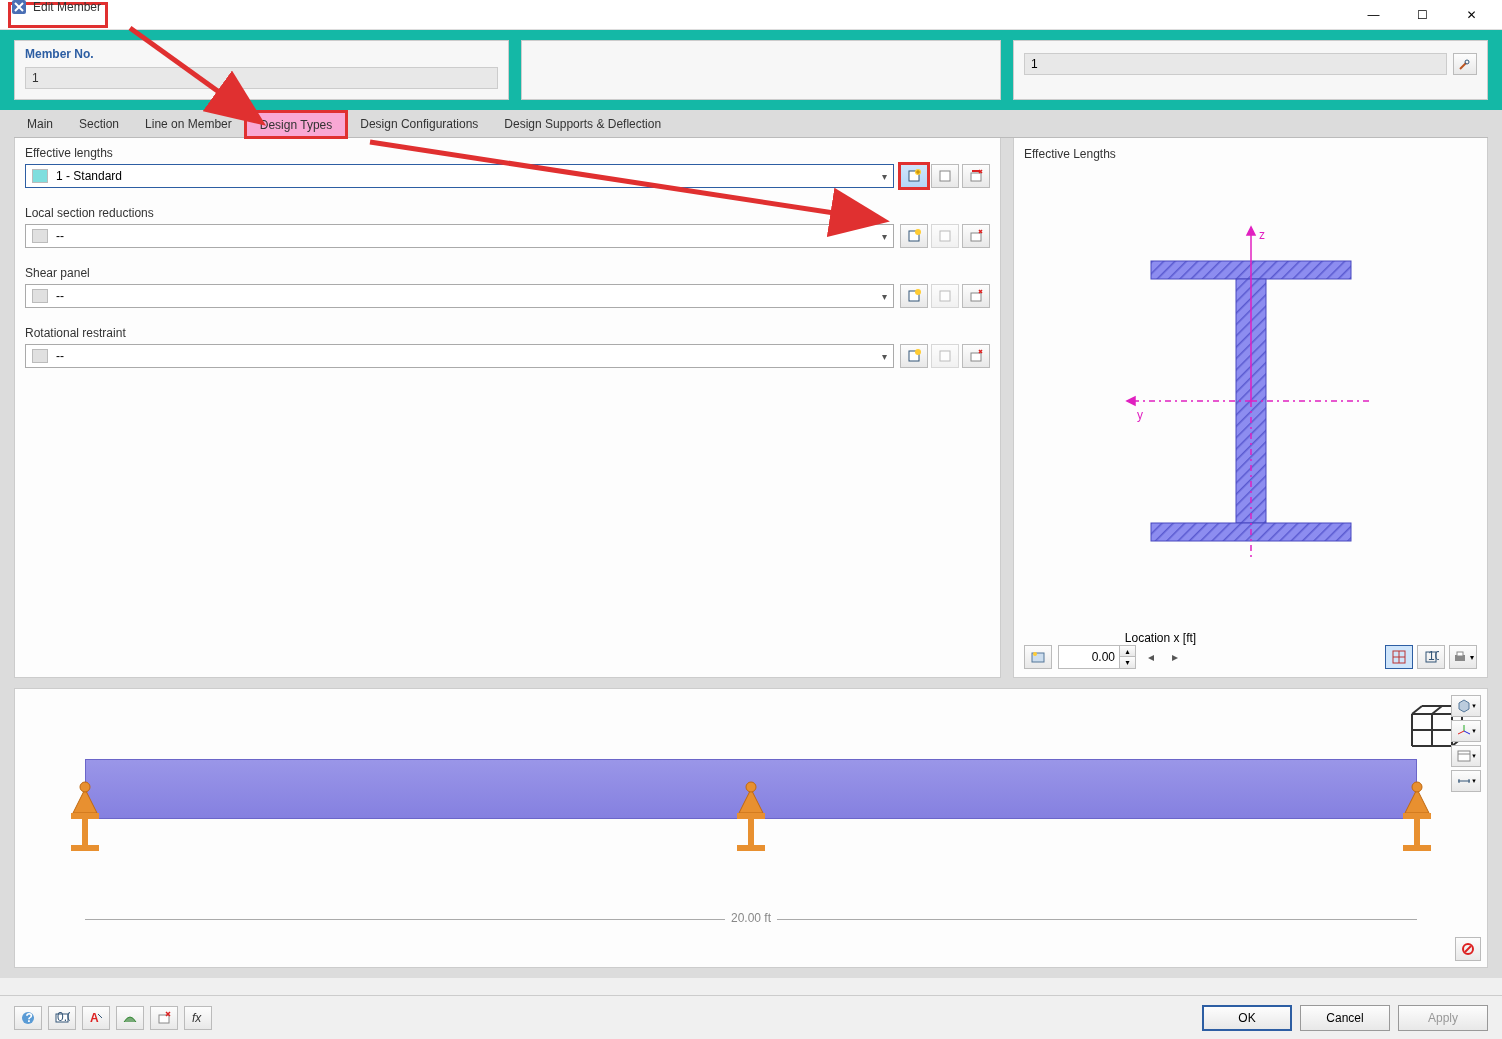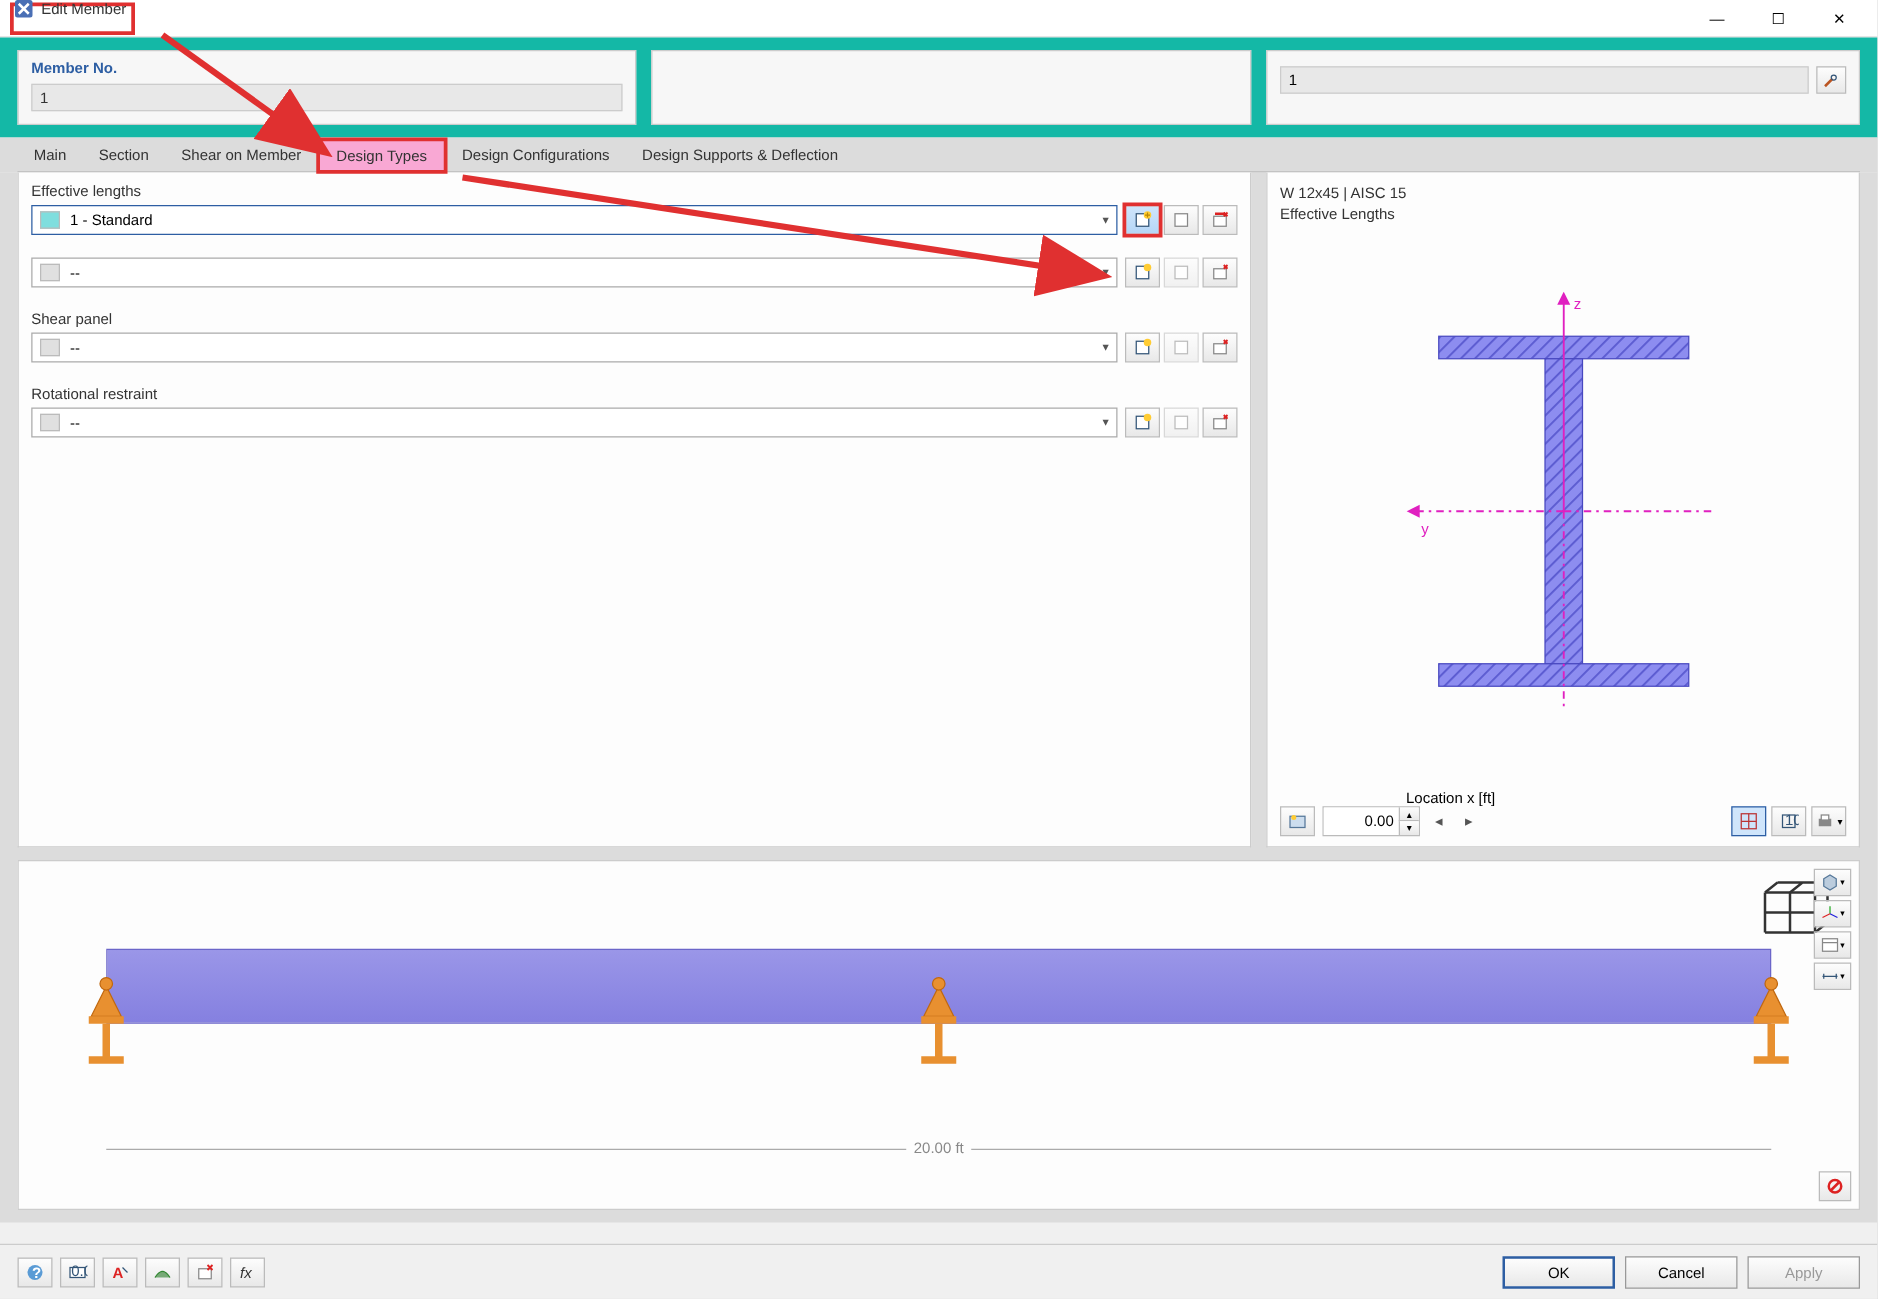--- a/index.html
+++ b/index.html
@@ -128,21 +128,21 @@
           </svg>
       </div>
     </div>
   </div>
 </div>
 
 <div class="tabs-row">
   <div class="tabs">
     <div class="tab">Main</div>
     <div class="tab">Section</div>
-    <div class="tab">Shear on Member</div>
+    <div class="tab">Line on Member</div>
     <div class="tab active hl">Design Types</div>
     <div class="tab">Design Configurations</div>
     <div class="tab">Design Supports &amp; Deflection</div>
   </div>
 </div>
 
 <div class="main-row">
 
   <div class="left-pane">
 
@@ -172,20 +172,21 @@
                 <rect x="3" y="5" width="10" height="8" fill="#fff" stroke="#888"></rect>
                 <path d="M4 3L12 3" stroke="#d22" stroke-width="2"></path>
                 <path d="M11 2l3 3M14 2l-3 3" stroke="#d22" stroke-width="1.5"></path>
               </svg>
           </div>
         </div>
       </div>
     </div>
 
     <div class="field-group">
+      <div class="field-label">Local section reductions</div>
       <div class="field-row">
         <div class="dropdown">
           <span class="swatch"></span>
           <span>--</span>
           <span class="chev">▾</span>
         </div>
         <div class="iconbtn-group">
           <div class="iconbtn">
               <svg viewBox="0 0 16 16">
                 <rect x="3" y="3" width="10" height="10" fill="#fff" stroke="#357"></rect>
@@ -263,21 +264,20 @@
                 <path d="M11 2l3 3M14 2l-3 3" stroke="#d22" stroke-width="1.5"></path>
               </svg>
             </div>
         </div>
       </div>
     </div>
   </div>
 
   <div class="right-pane">
     <div class="section-info">
-      <div>W 12x45 | AISC 15</div>
       <div>Effective Lengths</div>
     </div>
     <div class="section-canvas">
       <svg width="300" height="360" viewBox="0 0 300 360">
         <defs>
           <pattern id="hatch" patternUnits="userSpaceOnUse" width="8" height="8" patternTransform="rotate(45)">
             <rect width="8" height="8" fill="#8d8df0"></rect>
             <line x1="0" y1="0" x2="0" y2="8" stroke="#5a5ad0" stroke-width="3"></line>
           </pattern>
         </defs>

